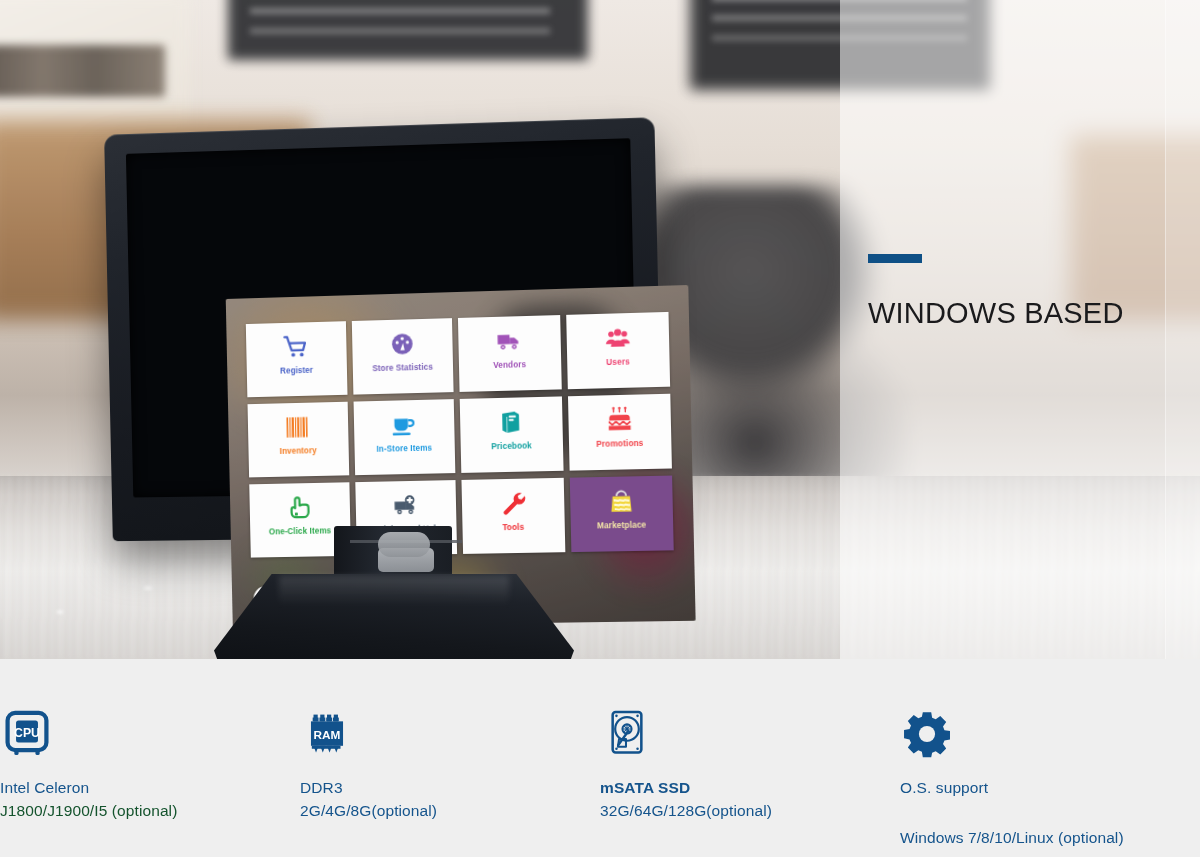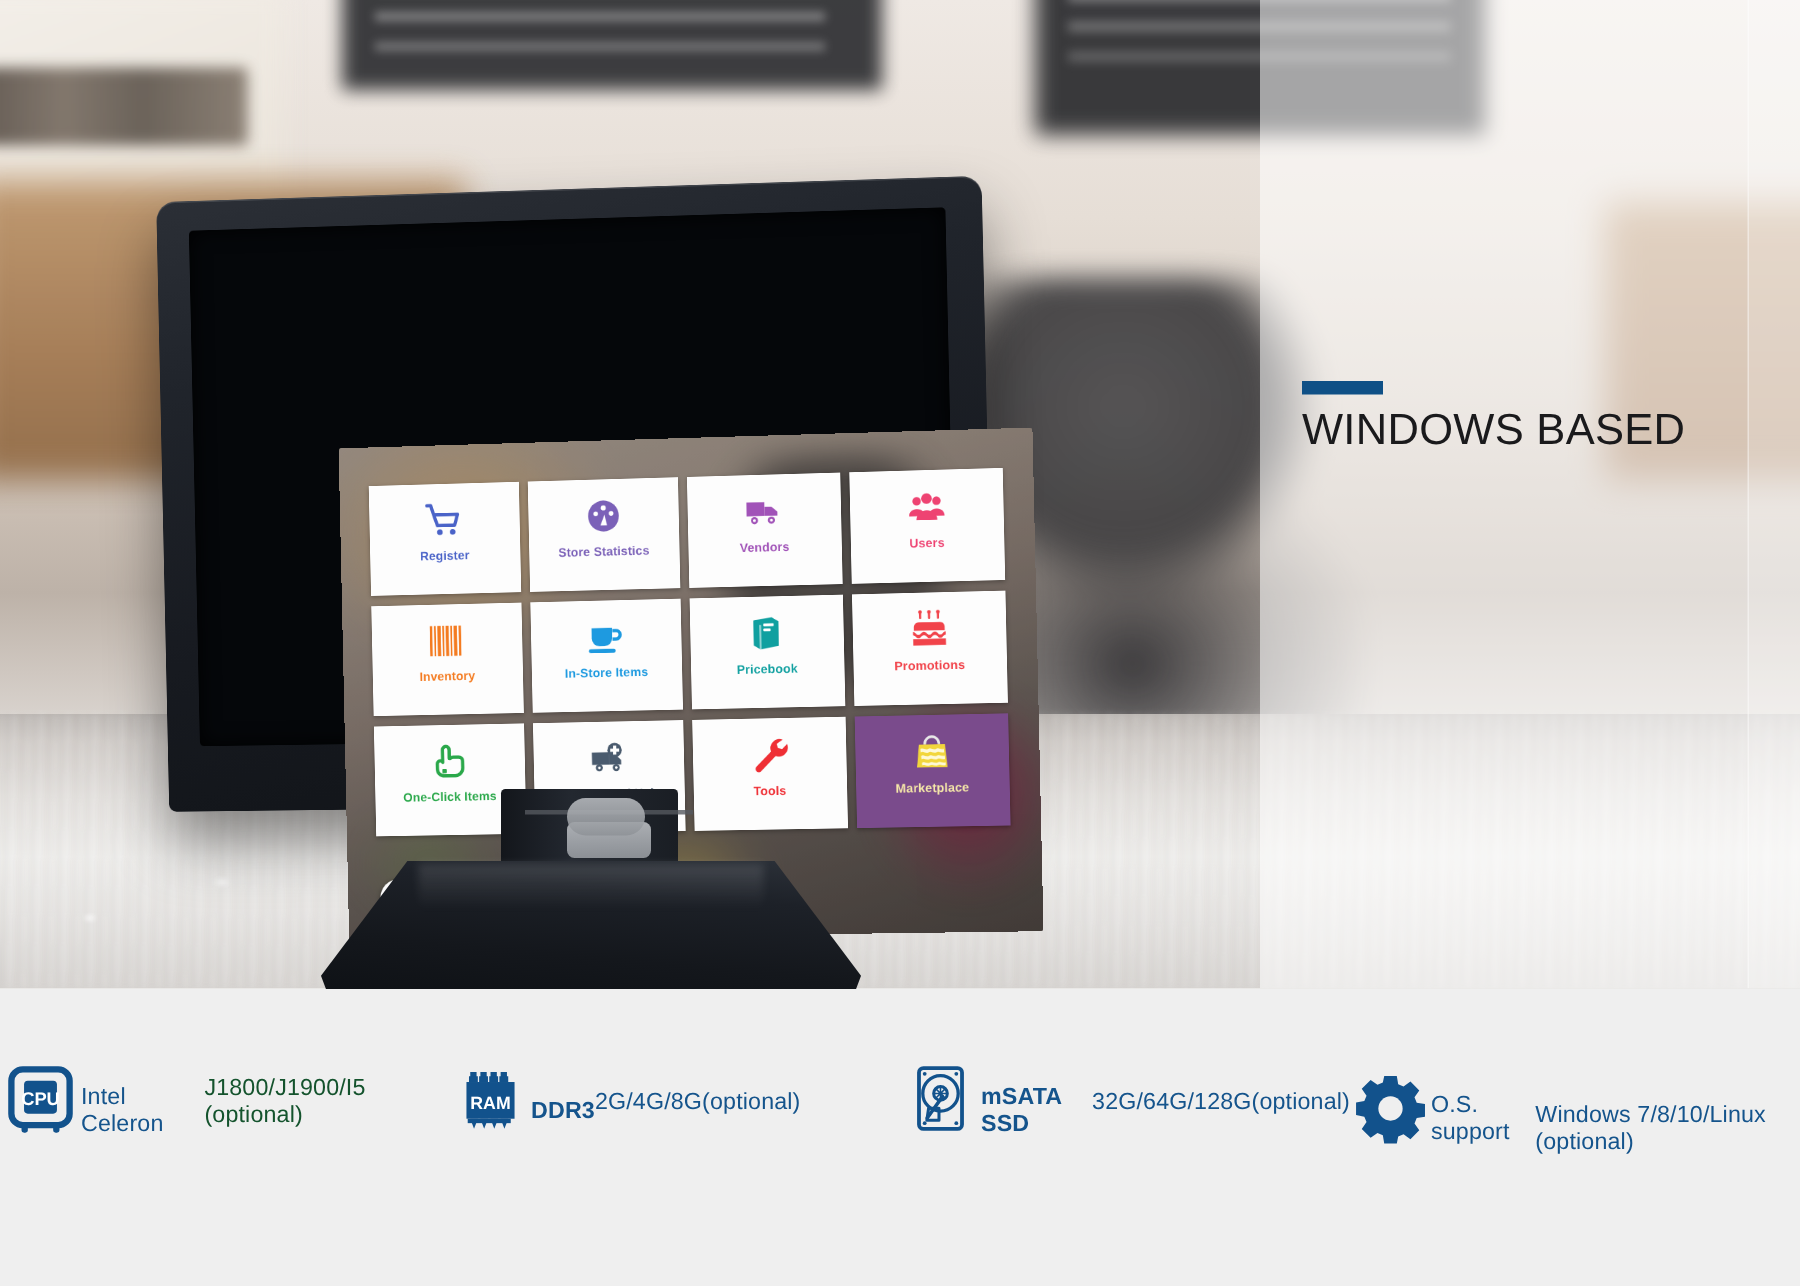--- a/index.html
+++ b/index.html
@@ -122,21 +122,21 @@
 
   .hero-text { position: absolute; left: 868px; top: 228px; width: 320px; }
   .model-no {
     font-size: 31px; font-weight: 400; color: #1d1d1f;
     letter-spacing: .5px; line-height: 1;
   }
   .accent-bar {
     width: 54px; height: 9px; margin: 26px 0 0 0;
   }
   .headline {
-    font-size: 29px; font-weight: 400; color: #1a1a1c;
+    margin-top: 26px; font-size: 29px; font-weight: 400; color: #1a1a1c;
     letter-spacing: .2px; line-height: 1.72; white-space: nowrap;
   }
 
   
   .monitor { position: absolute; left: 96px; top: 126px; width: 560px; height: 530px; }
 
   .bezel {
     position: absolute; left: 8px; top: 0; width: 552px; height: 412px;
     background: linear-gradient(170deg, #2b2f36 0%, #20242b 26%, #171a20 62%, #101317 100%);
     border-radius: 13px 13px 5px 5px;
@@ -277,21 +277,21 @@
     filter: blur(3px);
   }
 
   
   .specs {
     position: absolute; left: 0; top: 659px; width: 1200px; height: 198px;
     display: grid; grid-template-columns: repeat(4, 1fr);
     align-items: start;
   }
   .spec {
-    display: flex; align-items: center;
+    display: flex; flex-direction: column; align-items: flex-start;
     padding-top: 44px;
   }
   .spec-icon { height: 58px; display: flex; align-items: flex-end; justify-content: center; }
   .spec-title {
     margin-top: 18px; font-size: 15.5px; letter-spacing: .1px;
   }
   .spec-sub {
     margin-top: 5px; font-size: 15.5px; letter-spacing: .1px;
   }
 </style>
@@ -566,21 +566,21 @@
             </g>
             <g fill="#12528c">
               <path d="M16 46h6l-3 8z"></path>
               <path d="M24 46h6l-3 8z"></path>
               <path d="M32 46h6l-3 8z"></path>
               <path d="M40 46h6l-3 8z"></path>
               <rect x="14" y="46" width="34" height="3.5"></rect>
             </g>
           </svg>
         </div>
-        <div class="spec-title" style="color: rgb(21, 84, 140); font-weight: bold;">DDR3</div>
+        <div class="spec-title" style="color: rgb(21, 84, 140);">DDR3</div>
         <div class="spec-sub" style="color: rgb(21, 84, 140);">2G/4G/8G(optional)</div>
       </div>
       <div class="spec">
         <div class="spec-icon">
           <svg width="54" height="54" viewBox="0 0 64 64">
             <rect x="15" y="6" width="34" height="48" rx="3.5" fill="none" stroke="#12528c" stroke-width="3"></rect>
             <circle cx="32" cy="26" r="14" fill="none" stroke="#12528c" stroke-width="2.6"></circle>
             <circle cx="32" cy="26" r="5.4" fill="none" stroke="#12528c" stroke-width="2.4"></circle>
             <g stroke="#12528c" stroke-width="1.2">
               <path d="M32 20.6v10.8M26.6 26h10.8M28.2 22.2l7.6 7.6M35.8 22.2l-7.6 7.6"></path>

